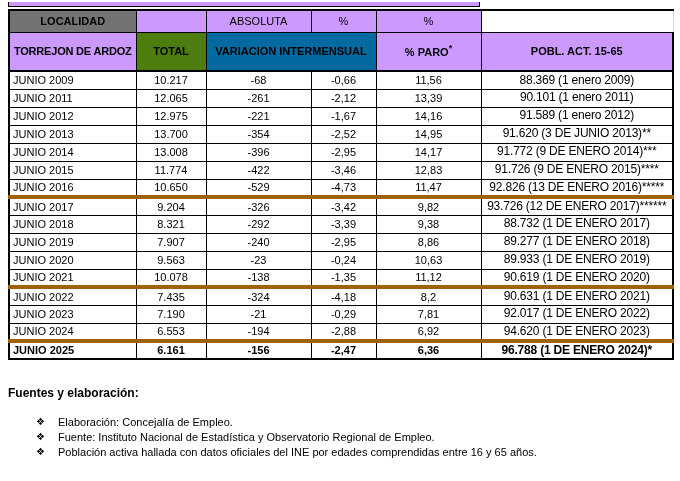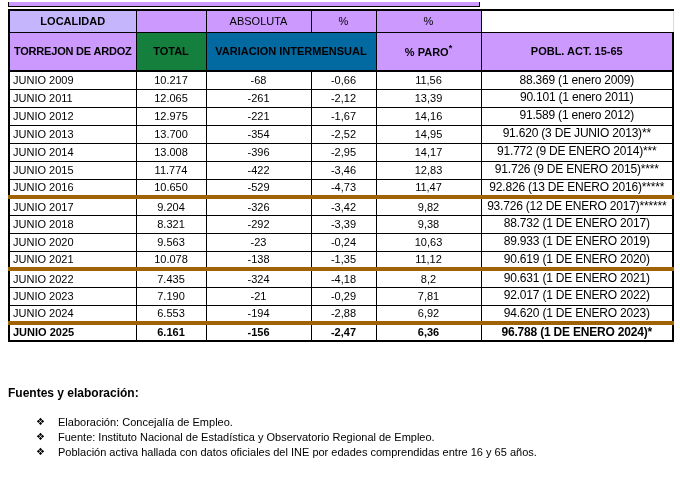--- a/index.html
+++ b/index.html
@@ -97,30 +97,30 @@
   <colgroup>
     <col style="width:127px">
       <col style="width:70px">
       <col style="width:105px">
     <col style="width:65px">
       <col style="width:105px">
       <col style="width:192px">
   </colgroup>
   <thead>
     <tr class="hrow1">
-      <th class="purple localidad" style="background: #c4b5fd;">LOCALIDAD</th>
+      <th class="purple localidad" style="background: #737373;">LOCALIDAD</th>
       <th class="purple" style="background: rgb(204, 153, 255);"></th>
       <th class="purple absoluta" style="background: rgb(204, 153, 255);">ABSOLUTA</th>
       <th class="purple pct" style="background: rgb(204, 153, 255);">%</th>
       <th class="purple pct" style="background: rgb(204, 153, 255);">%</th>
       <th class="blank-white"></th>
     </tr>
     <tr class="hrow2">
       <th class="purple municipality" style="background: rgb(204, 153, 255);">TORREJON DE ARDOZ</th>
-      <th class="purple" style="background: #15803d;">TOTAL</th>
+      <th class="purple" style="background: #4d7c0f;">TOTAL</th>
       <th class="purple" colspan="2" style="background: #0369a1;">VARIACION INTERMENSUAL</th>
       <th class="purple paro" style="background: rgb(204, 153, 255);"><span>% PARO</span><sup>*</sup></th>
       <th class="purple" style="background: rgb(204, 153, 255);">POBL. ACT. 15-65</th>
     </tr>
   </thead>
   <tbody>
       <tr>
         <td class="left">JUNIO 2009</td>
         <td>10.217</td>
         <td>-68</td>
@@ -184,20 +184,28 @@
         <td>9,82</td>
         <td class="pobl">93.726 (12 DE ENERO 2017)******</td>
       </tr>
       <tr>
         <td class="left">JUNIO 2018</td>
         <td>8.321</td>
         <td>-292</td>
         <td>-3,39</td>
         <td>9,38</td>
         <td class="pobl">88.732 (1 DE ENERO 2017)</td>
+      </tr>
+      <tr>
+        <td class="left">JUNIO 2019</td>
+        <td>7.907</td>
+        <td>-240</td>
+        <td>-2,95</td>
+        <td>8,86</td>
+        <td class="pobl">89.277 (1 DE ENERO 2018)</td>
       </tr>
       <tr>
         <td class="left">JUNIO 2020</td>
         <td>9.563</td>
         <td>-23</td>
         <td>-0,24</td>
         <td>10,63</td>
         <td class="pobl">89.933 (1 DE ENERO 2019)</td>
       </tr>
       <tr>

